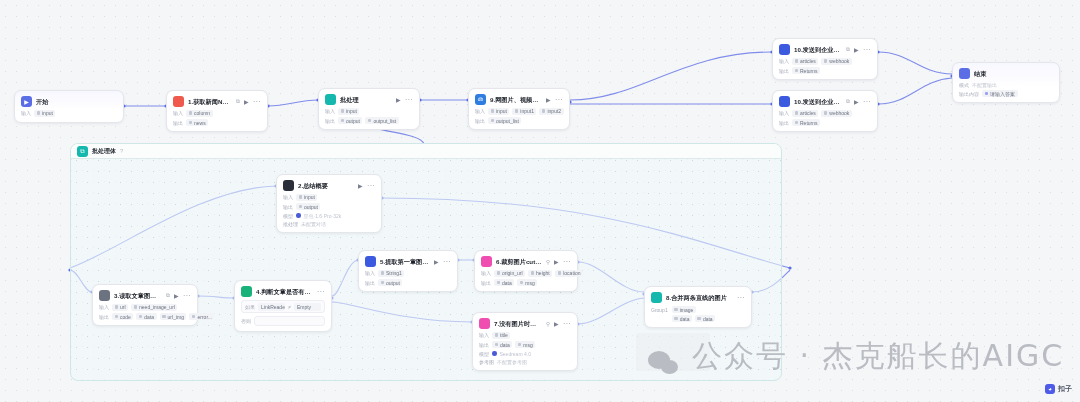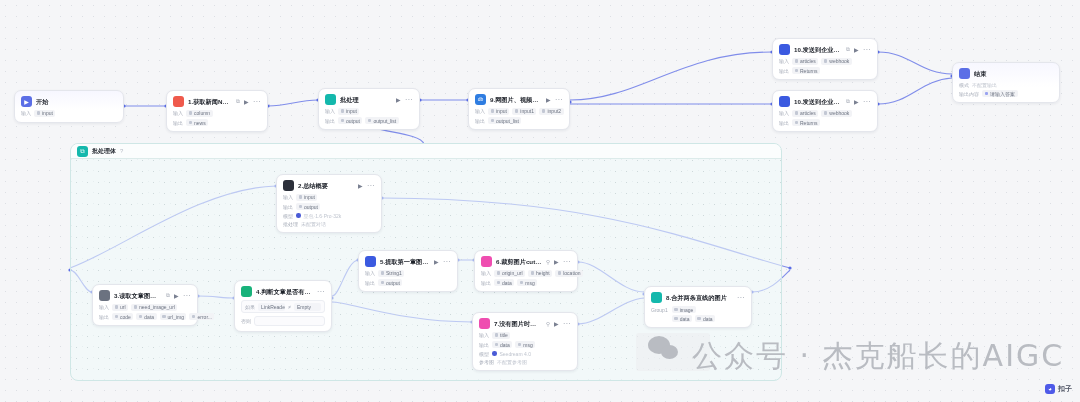--- a/index.html
+++ b/index.html
@@ -84,21 +84,21 @@
     position:absolute;left:0;top:0;height:15px;width:100%;
     display:flex;align-items:center;gap:4px;padding-left:6px;box-sizing:border-box;
     background:#fbfdfd;border-bottom:1px solid #dcebea;border-radius:7px 7px 0 0;
   }
   #loophead .nicon{background:#14b8ac;}
   .loop-title{font-size:6px;color:#1d2129;font-weight:600;}
   .loop-help{font-size:6px;color:#b7bcc6;}
 
   
   #watermark{
-    position:absolute;left:648px;top:336px;display:flex;align-items:flex-start;gap:10px;
+    position:absolute;left:648px;top:336px;display:flex;align-items:flex-end;gap:10px;
     color:#b9bcc2;font-size:30px;letter-spacing:2px;white-space:nowrap;
     font-family:"DejaVu Sans","Liberation Sans",sans-serif;
   }
   #wm-badge{
     position:absolute;left:636px;top:333px;width:74px;height:38px;background:#eceef1;
     border-radius:3px;opacity:.65;
   }
   .wechat{position:relative;width:34px;height:26px;flex:none;}
   .wechat i{position:absolute;display:block;background:#b9bcc2;border-radius:50%;}
   .b1{width:22px;height:18px;left:0;top:0;border-radius:50% 50% 45% 50%;}

